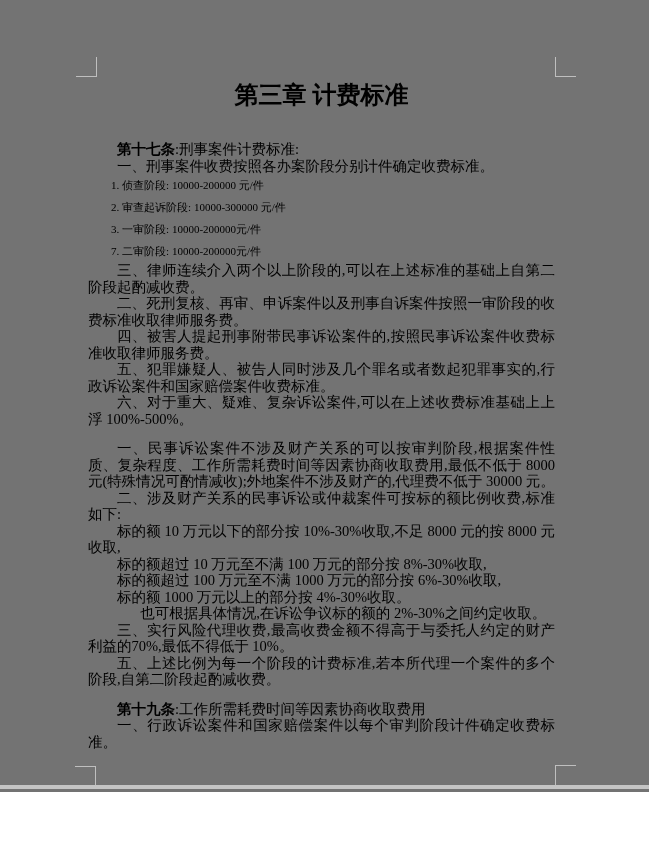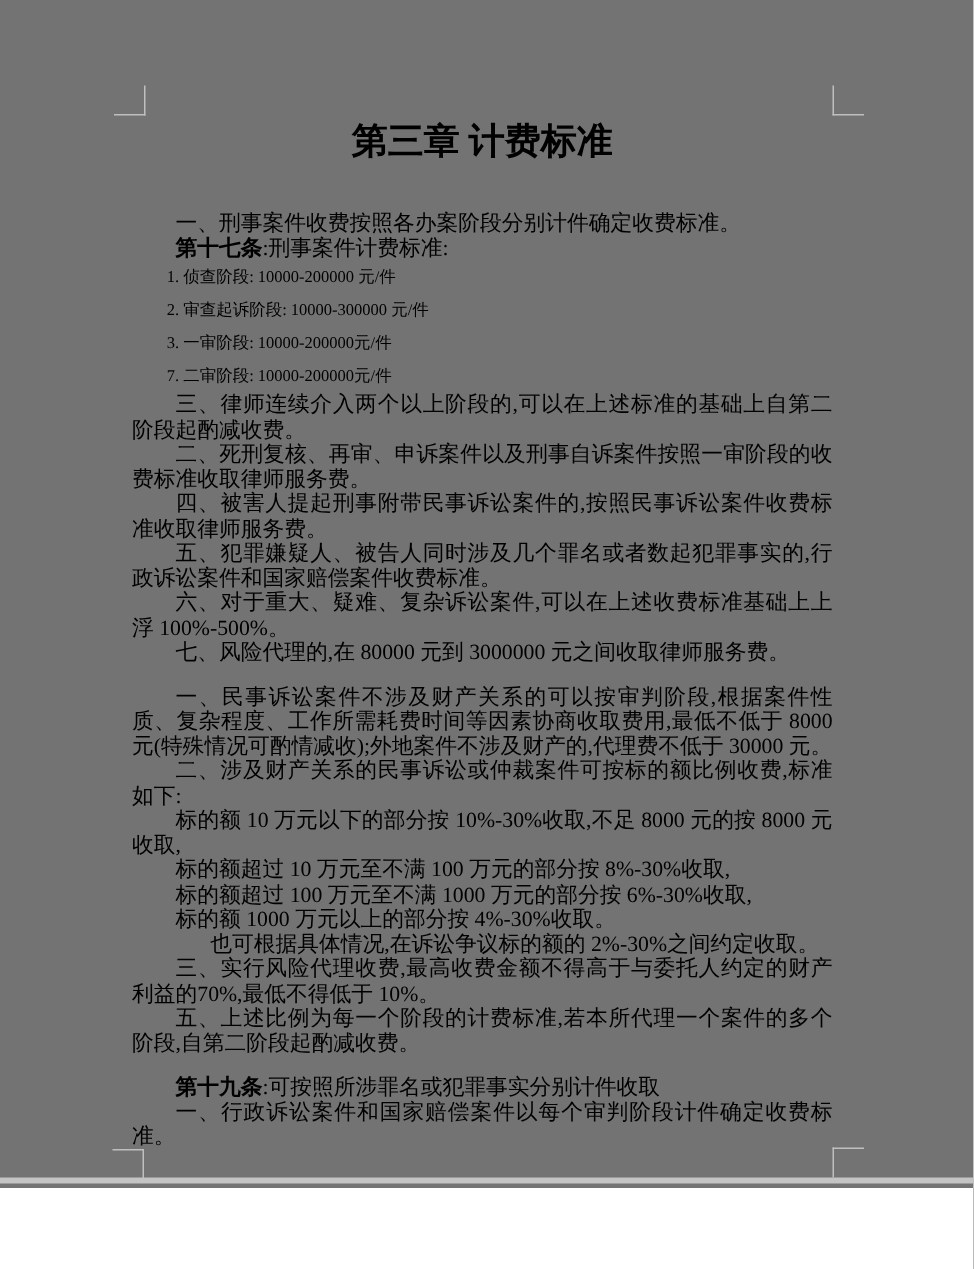--- a/index.html
+++ b/index.html
@@ -64,47 +64,46 @@
   <div class="crop tl"></div>
   <div class="crop tr"></div>
   <div class="crop bl"></div>
   <div class="crop br"></div>
 
   <div class="content">
 
     <h1 class="doc-title">第三章 计费标准</h1>
 
     <section class="article">
+      <p class="para article-heading"><span class="num">第十七条</span><span>:刑事案件计费标准:</span></p>
       <p class="para">一、刑事案件收费按照各办案阶段分别计件确定收费标准。</p>
-      <p class="para article-heading"><span class="num">第十七条</span><span>:刑事案件计费标准:</span></p>
       <p class="item">1. 侦查阶段: 10000-200000 元/件</p>
       <p class="item">2. 审查起诉阶段: 10000-300000 元/件</p>
       <p class="item">3. 一审阶段: 10000-200000元/件</p>
       <p class="item">7. 二审阶段: 10000-200000元/件</p>
       <p class="para">三、律师连续介入两个以上阶段的,可以在上述标准的基础上自第二阶段起酌减收费。</p>
       <p class="para">二、死刑复核、再审、申诉案件以及刑事自诉案件按照一审阶段的收费标准收取律师服务费。</p>
       <p class="para">四、被害人提起刑事附带民事诉讼案件的,按照民事诉讼案件收费标准收取律师服务费。</p>
       <p class="para">五、犯罪嫌疑人、被告人同时涉及几个罪名或者数起犯罪事实的,行政诉讼案件和国家赔偿案件收费标准。</p>
       <p class="para">六、对于重大、疑难、复杂诉讼案件,可以在上述收费标准基础上上浮 100%-500%。</p>
-      <p class="para">七、风险代理的,在 80000 元到 3000000 元之间收取律师服务费。</p>
     </section>
 
     <section class="article">
       <p class="para">一、民事诉讼案件不涉及财产关系的可以按审判阶段,根据案件性质、复杂程度、工作所需耗费时间等因素协商收取费用,最低不低于 8000 元(特殊情况可酌情减收);外地案件不涉及财产的,代理费不低于 30000 元。</p>
       <p class="para">二、涉及财产关系的民事诉讼或仲裁案件可按标的额比例收费,标准如下:</p>
       <p class="para">标的额 10 万元以下的部分按 10%-30%收取,不足 8000 元的按 8000 元收取,</p>
       <p class="para">标的额超过 10 万元至不满 100 万元的部分按 8%-30%收取,</p>
       <p class="para">标的额超过 100 万元至不满 1000 万元的部分按 6%-30%收取,</p>
       <p class="para">标的额 1000 万元以上的部分按 4%-30%收取。</p>
       <p class="para note">也可根据具体情况,在诉讼争议标的额的 2%-30%之间约定收取。</p>
       <p class="para">三、实行风险代理收费,最高收费金额不得高于与委托人约定的财产利益的70%,最低不得低于 10%。</p>
       <p class="para">五、上述比例为每一个阶段的计费标准,若本所代理一个案件的多个阶段,自第二阶段起酌减收费。</p>
     </section>
 
     <section class="article">
-      <p class="para article-heading"><span class="num">第十九条</span><span>:可按照所涉罪名或犯罪事实分别计件收取</span></p>
+      <p class="para article-heading"><span class="num">第十九条</span><span>:工作所需耗费时间等因素协商收取费用</span></p>
       <p class="para">一、行政诉讼案件和国家赔偿案件以每个审判阶段计件确定收费标准。</p>
     </section>
 
   </div>
 
   <div class="bottom-edge"></div>
 </div>
 
 </body></html>

